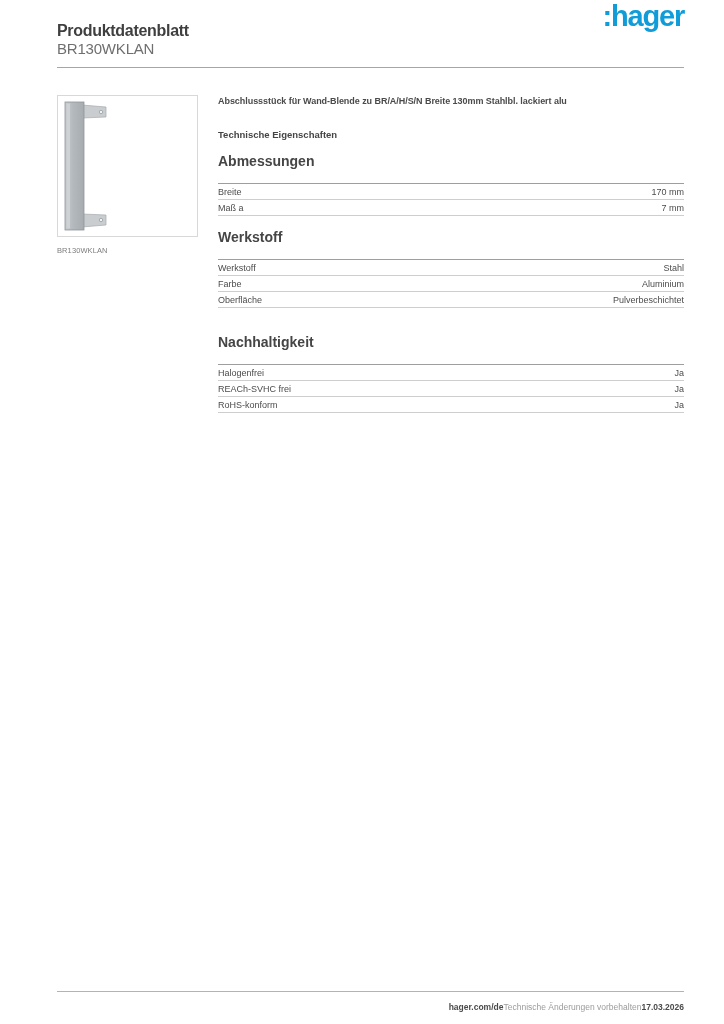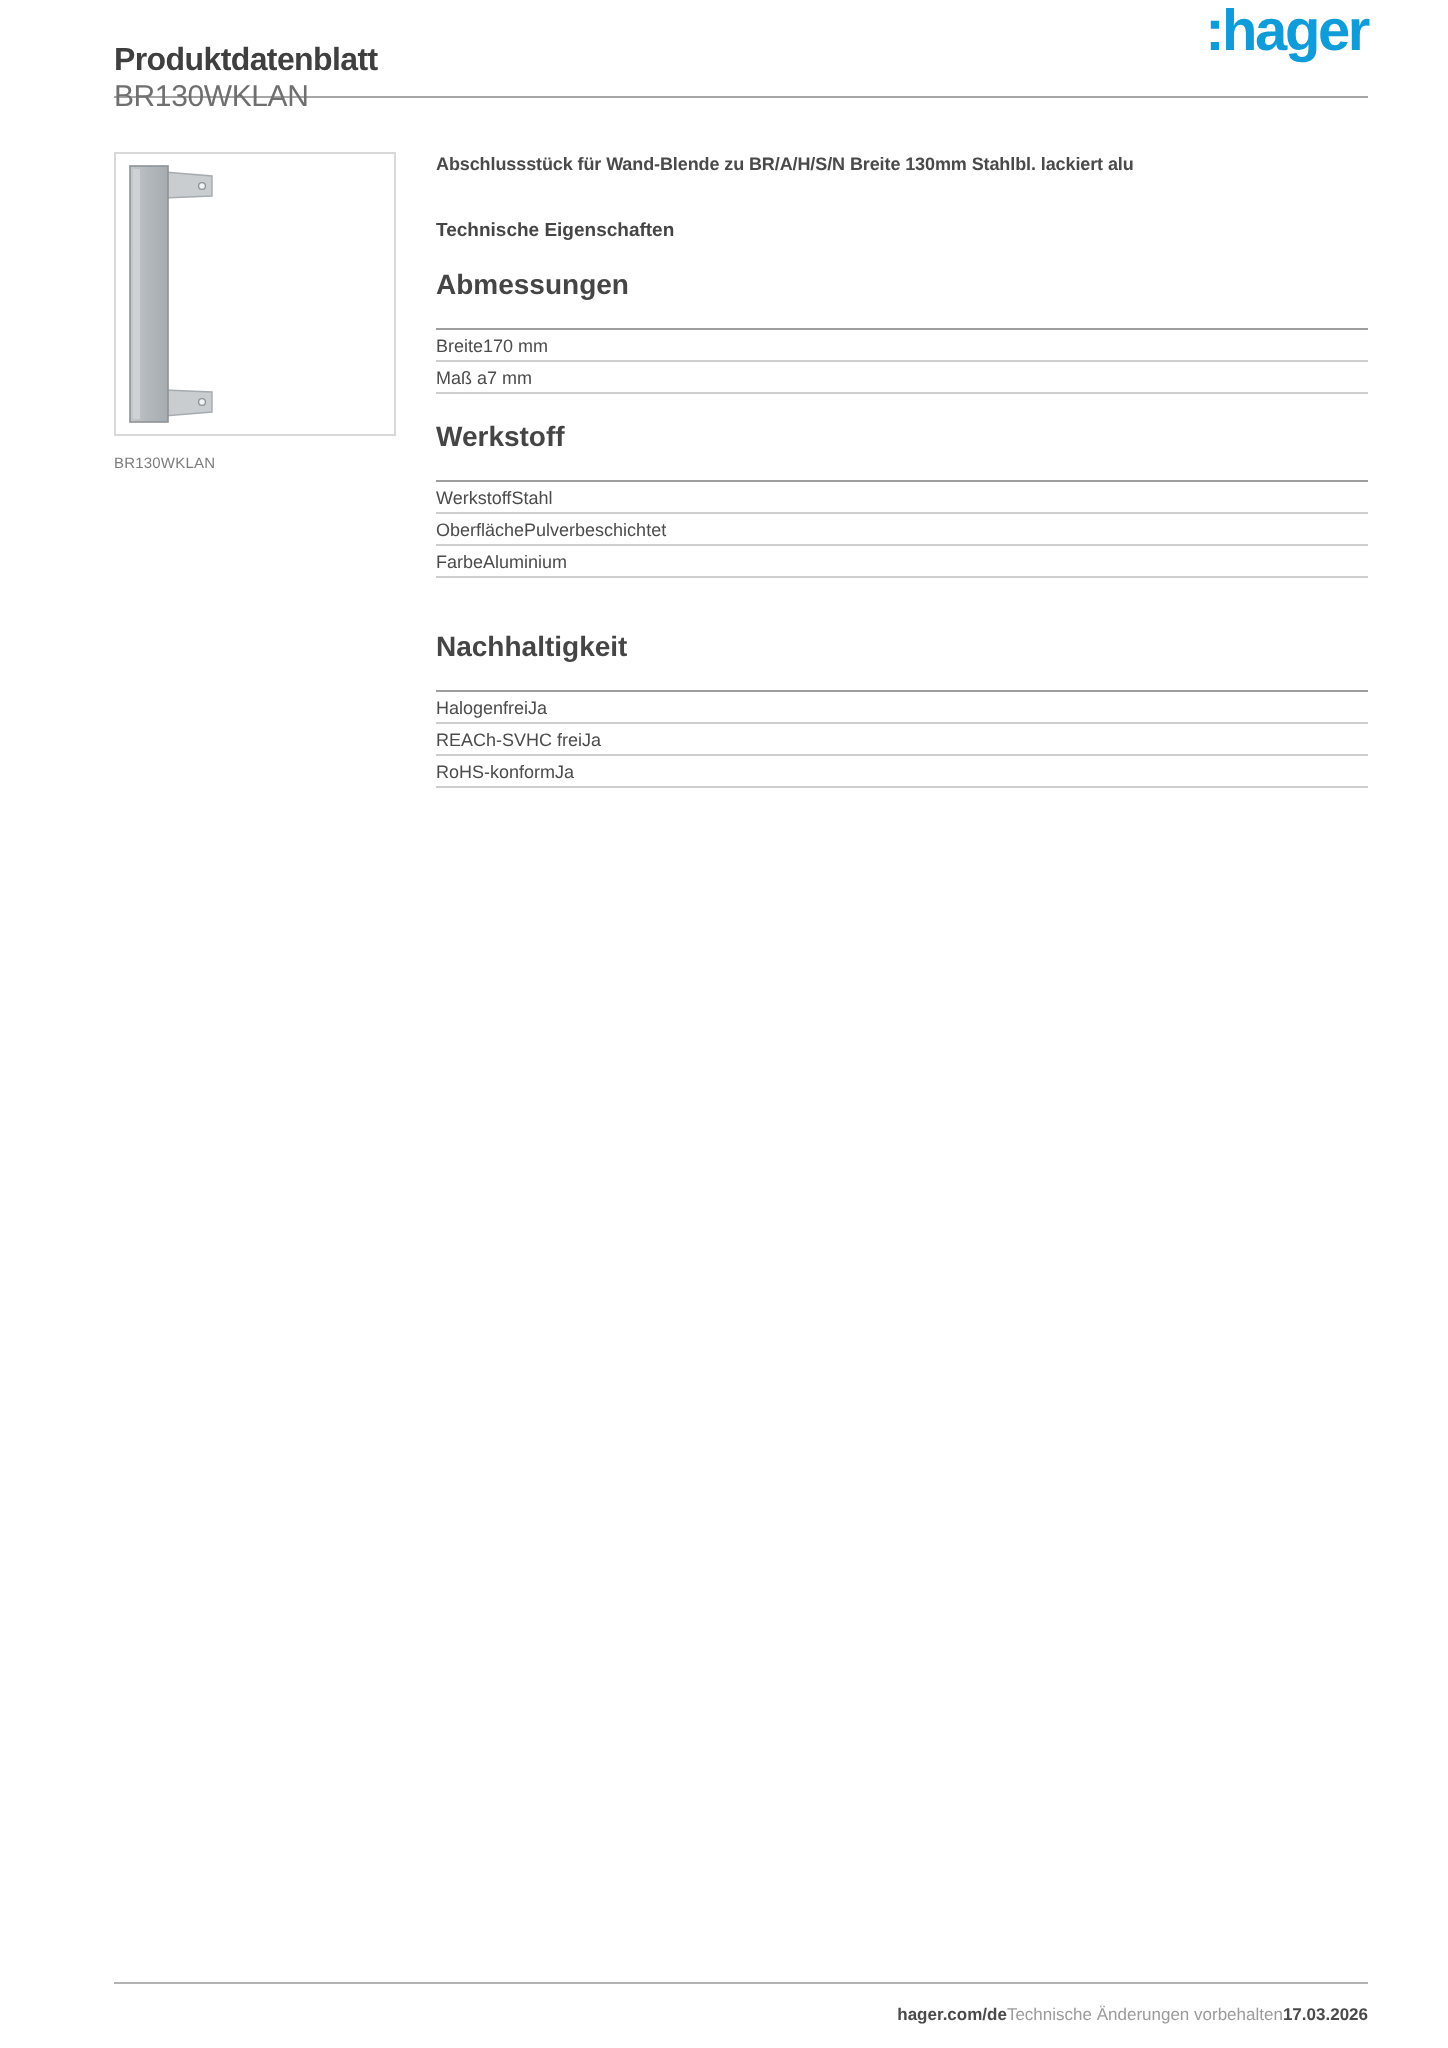--- a/index.html
+++ b/index.html
@@ -9,21 +9,21 @@
     position: relative;
     font-family: "Liberation Sans", sans-serif;
     color: #4c4c4c;
     overflow: hidden;
   }
 
   
   .header {
     margin: 0 40px 0 57px;
     padding-top: 21px;
-    height: 49px;
+    height: 68px;
     border-bottom: 1px solid #a6a6a6;
     position: relative;
   }
   .page-title {
     font-size: 16px; font-weight: bold; color: #3f3f3f;
     letter-spacing: -0.3px; line-height: 19px;
   }
   .page-subtitle {
     font-size: 15px; font-weight: normal; color: #6f6f6f;
     letter-spacing: -0.2px; line-height: 18px;
@@ -59,21 +59,21 @@
   }
 
   .group { margin-top: 13px; }
   .group:nth-of-type(3) { margin-top: 26px; }
   .group-title {
     font-size: 14px; font-weight: bold; color: #454545;
     padding-bottom: 14px;
     border-bottom: 1px solid #9e9e9e;
   }
   .trow {
-    display: flex; justify-content: flex-start; align-items: baseline;
+    display: flex; justify-content: space-between; align-items: baseline;
     font-size: 9px; color: #4c4c4c;
     padding: 3px 0 2px 0; line-height: 10px;
     border-bottom: 1px solid #cecece;
   }
   .trow .val { text-align: right; white-space: nowrap; }
 
   
   .footer {
     position: absolute; left: 57px; right: 40px; bottom: 12px;
     border-top: 1px solid #b3b3b3;
@@ -135,26 +135,26 @@
             <span class="val">7 mm</span>
           </div>
         </div>
         <div class="group">
           <div class="group-title">Werkstoff</div>
           <div class="trow">
             <span class="lab">Werkstoff</span>
             <span class="val">Stahl</span>
           </div>
           <div class="trow">
+            <span class="lab">Farbe</span>
+            <span class="val">Aluminium</span>
+          </div>
+          <div class="trow">
             <span class="lab">Oberfläche</span>
             <span class="val">Pulverbeschichtet</span>
-          </div>
-          <div class="trow">
-            <span class="lab">Farbe</span>
-            <span class="val">Aluminium</span>
           </div>
         </div>
         <div class="group">
           <div class="group-title">Nachhaltigkeit</div>
           <div class="trow">
             <span class="lab">Halogenfrei</span>
             <span class="val">Ja</span>
           </div>
           <div class="trow">
             <span class="lab">REACh-SVHC frei</span>

